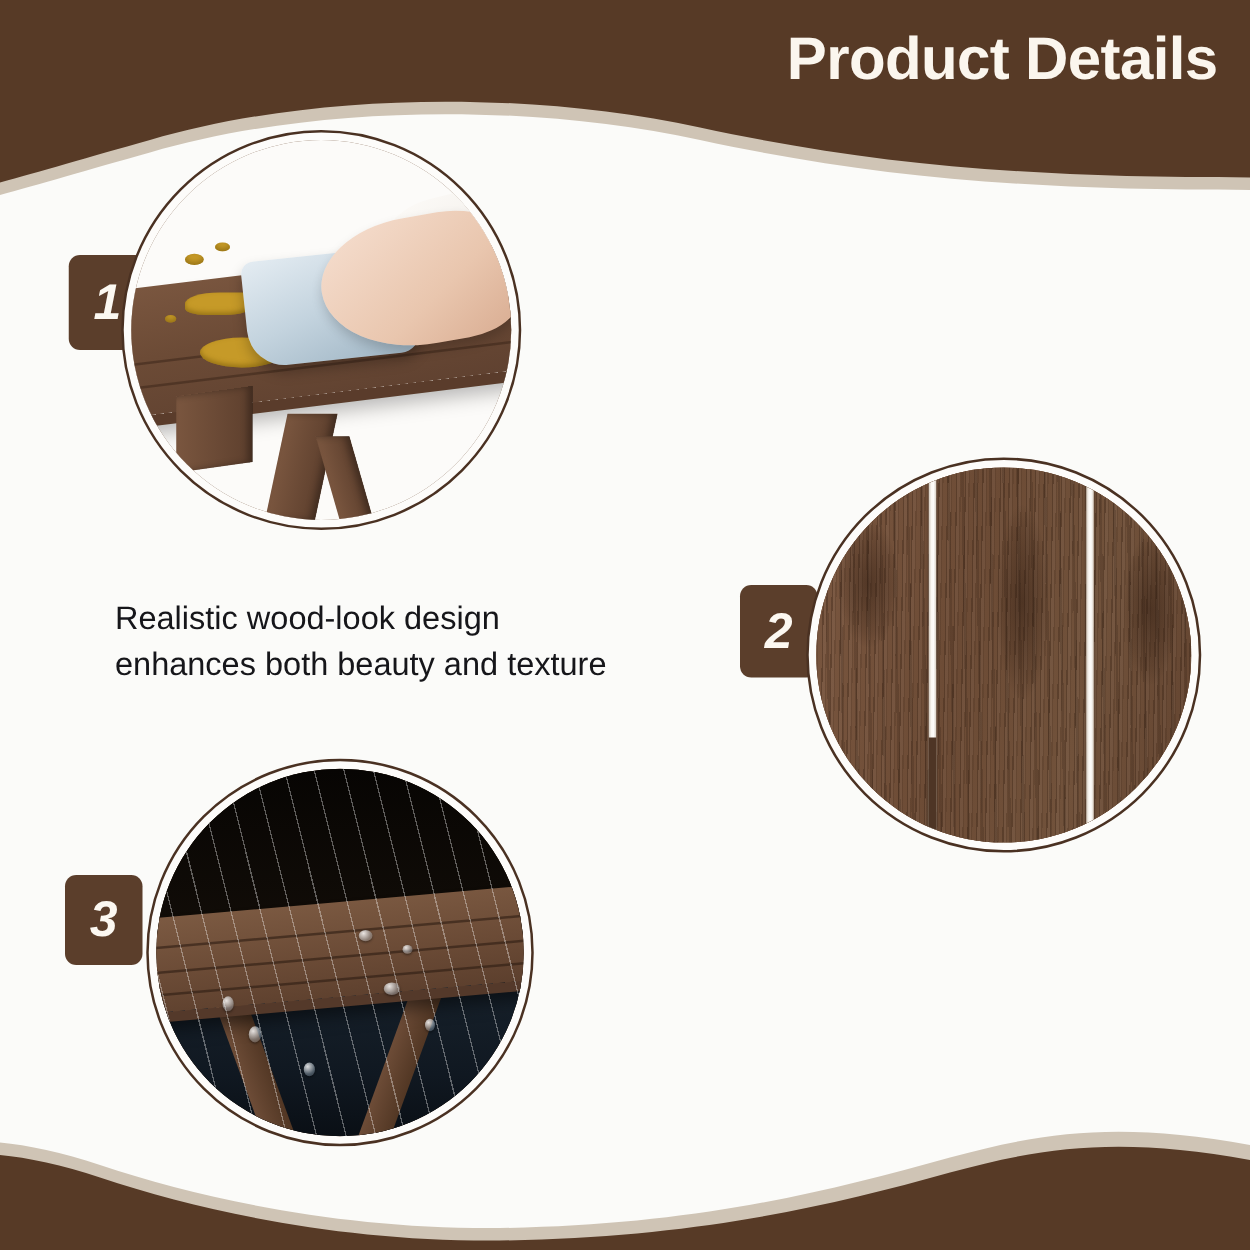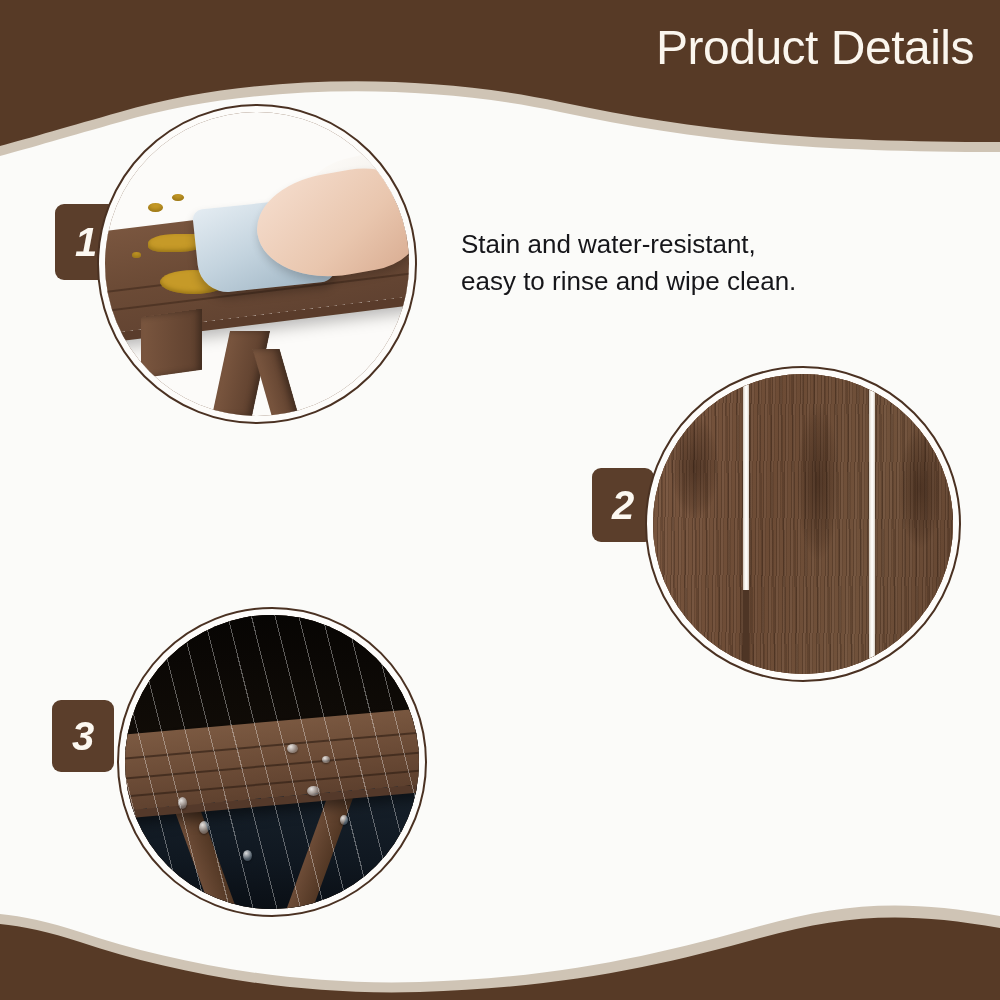--- a/index.html
+++ b/index.html
@@ -24,21 +24,21 @@
     width:1000px; height:1000px;
     pointer-events:none;
   }
 
   
   .page-title {
     position:absolute;
     right:26px;
     top:20px;
     font-size:48px;
-    font-weight:normal;
+    font-weight:bold;
     color:#fbf6ee;
     letter-spacing:-0.5px;
     font-family:"Liberation Sans", sans-serif;
     white-space:nowrap;
     z-index:6;
   }
 
   
   .circle {
     position:absolute;
@@ -301,16 +301,16 @@
         <div class="drop" style="left:67%;top:48%;width:8px;height:7px;"></div>
         <div class="drop" style="left:62%;top:58%;width:13px;height:10px;"></div>
         <div class="drop" style="left:18%;top:62%;width:9px;height:12px;"></div>
         <div class="drop" style="left:25%;top:70%;width:10px;height:13px;"></div>
         <div class="drop" style="left:40%;top:80%;width:9px;height:11px;"></div>
         <div class="drop" style="left:73%;top:68%;width:8px;height:10px;"></div>
       </div>
     </div>
   </div>
 
-  <div class="caption" id="caption-1">Stain and water-resistant,
-easy to rinse and wipe clean.</div>
+  <div class="caption" id="caption-2">Realistic wood-look design
+enhances both beauty and texture</div>
 
 </div>
 
 </body></html>

